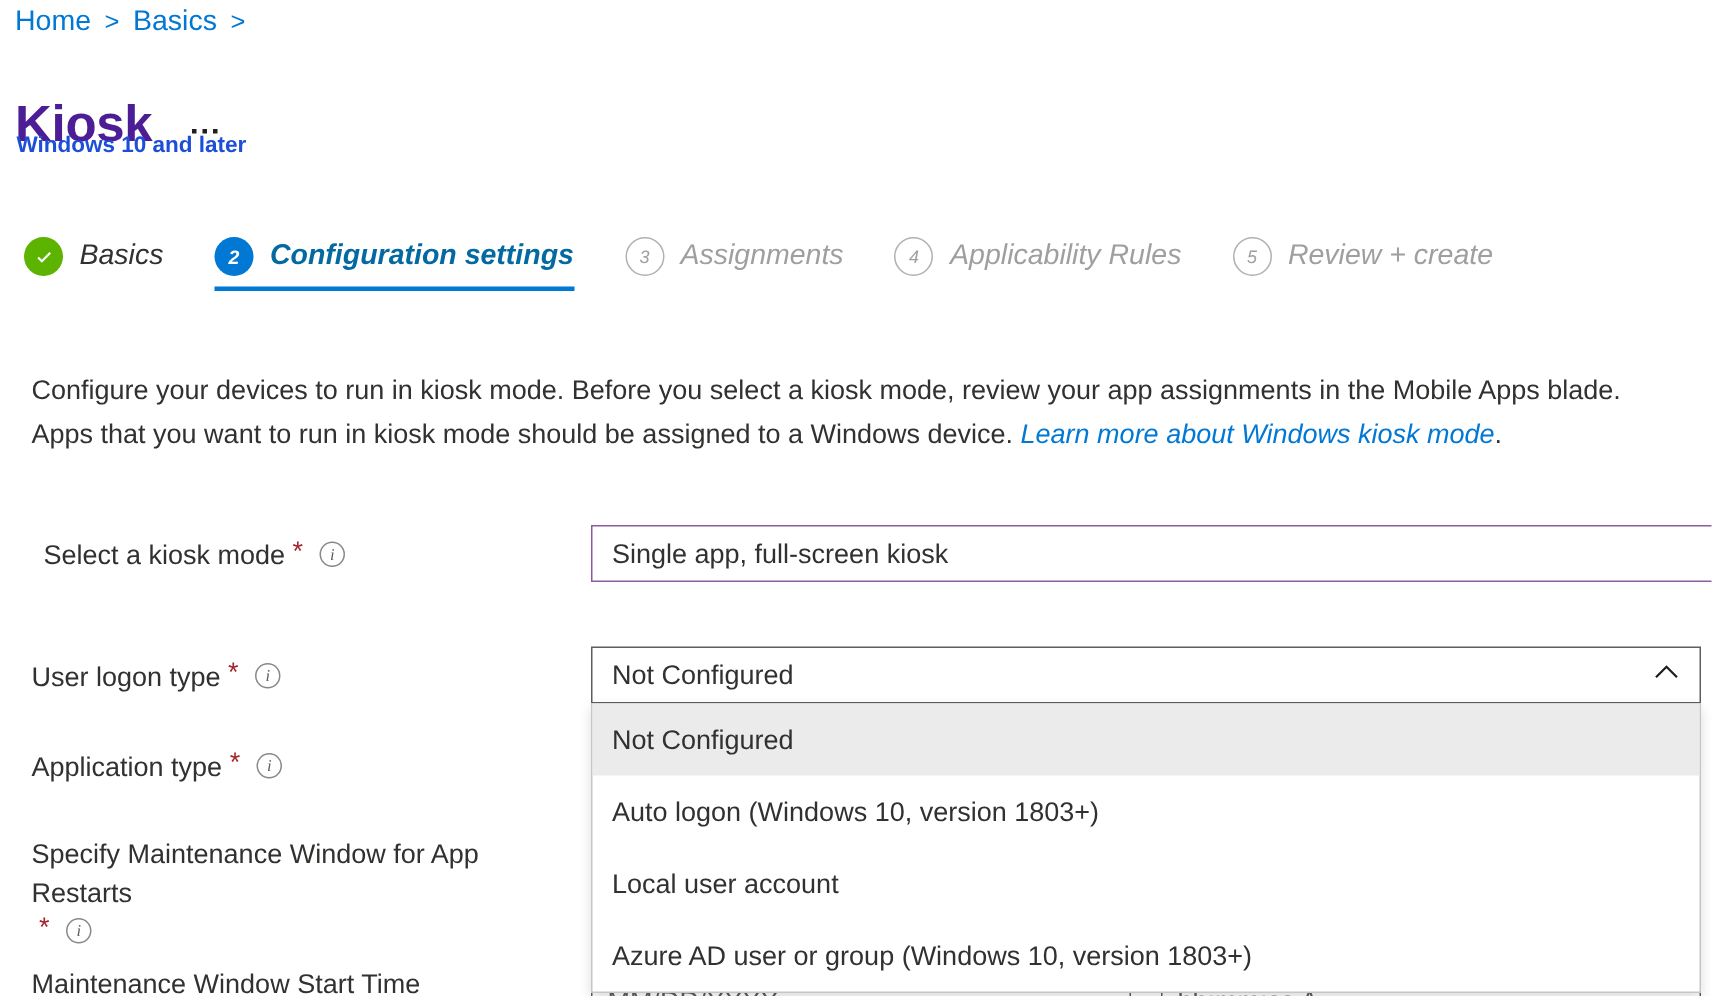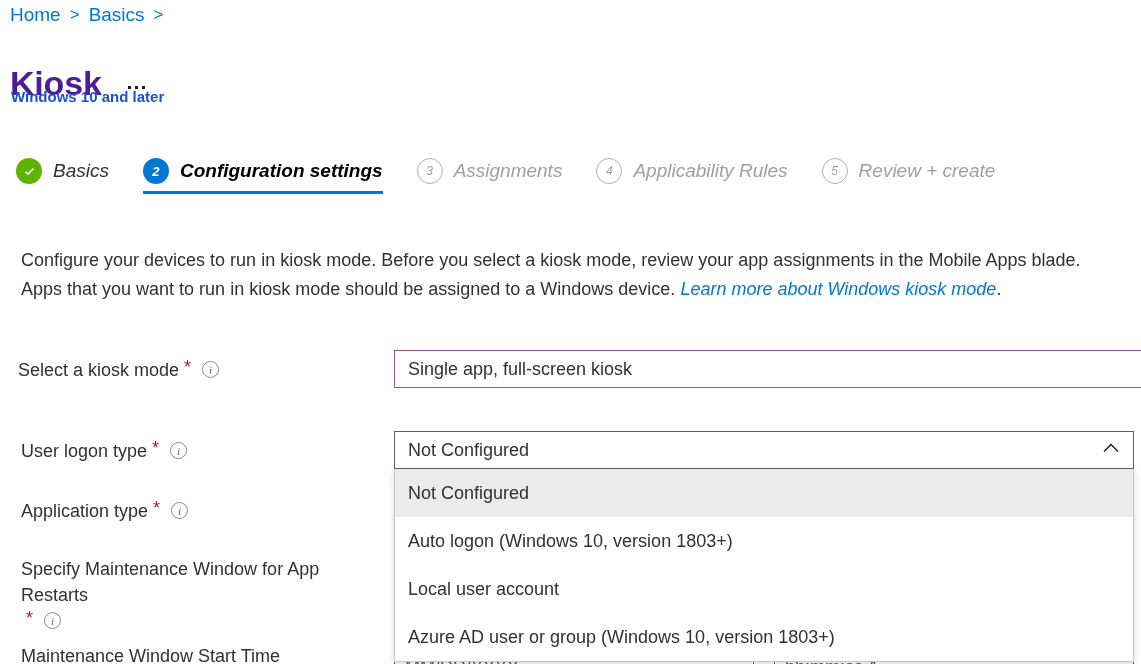--- a/index.html
+++ b/index.html
@@ -128,21 +128,21 @@
     font-size: 12px;
   }
   .tab .tlabel {
     font-size: 19px;
     line-height: 26px;
     color: #323130;
     white-space: nowrap;
   }
   .tab.is-active .tlabel {
     font-weight: 600;
-    color: #000000;
+    color: #0369a1;
   }
   .tab.is-disabled .tlabel { color: #a19f9d; }
   .tab.is-active::after {
     content: "";
     position: absolute;
     left: 0; right: 0; bottom: 2px;
     height: 3px;
     background: #0078d4;
   }
 
@@ -306,21 +306,21 @@
     <span class="badge pending">5</span>
     <span class="tlabel">Review + create</span>
   </div>
 
 </div>
 
 <p class="description"><span>Configure your devices to run in kiosk mode. Before you select a kiosk mode, review your app assignments in the Mobile Apps blade. Apps that you want to run in kiosk mode should be assigned to a Windows device. </span><a href="#">Learn more about Windows kiosk mode</a><span>.</span></p>
 
 <div class="form">
 
-  <div class="field-label" style="left:18px; top:357px; width:355px;">
+  <div class="field-label" style="left:29px; top:357px; width:355px;">
     <span class="ltext">Select a kiosk mode</span>
     <span class="req">*</span>
     <span class="info-icon">i</span>
   </div>
   <div class="ddl accent" style="left:394px; top:350px; width:847px; height:38px;gap:36px;">
     <span class="val">Single app, full-screen kiosk</span>
     <span class="chev">
       <svg width="20" height="20" viewBox="0 0 20 20" aria-hidden="true">
         <path d="M3 6.5 10 13.5 17 6.5" fill="none" stroke="#201f1e" stroke-width="1.5"></path>
       </svg>

